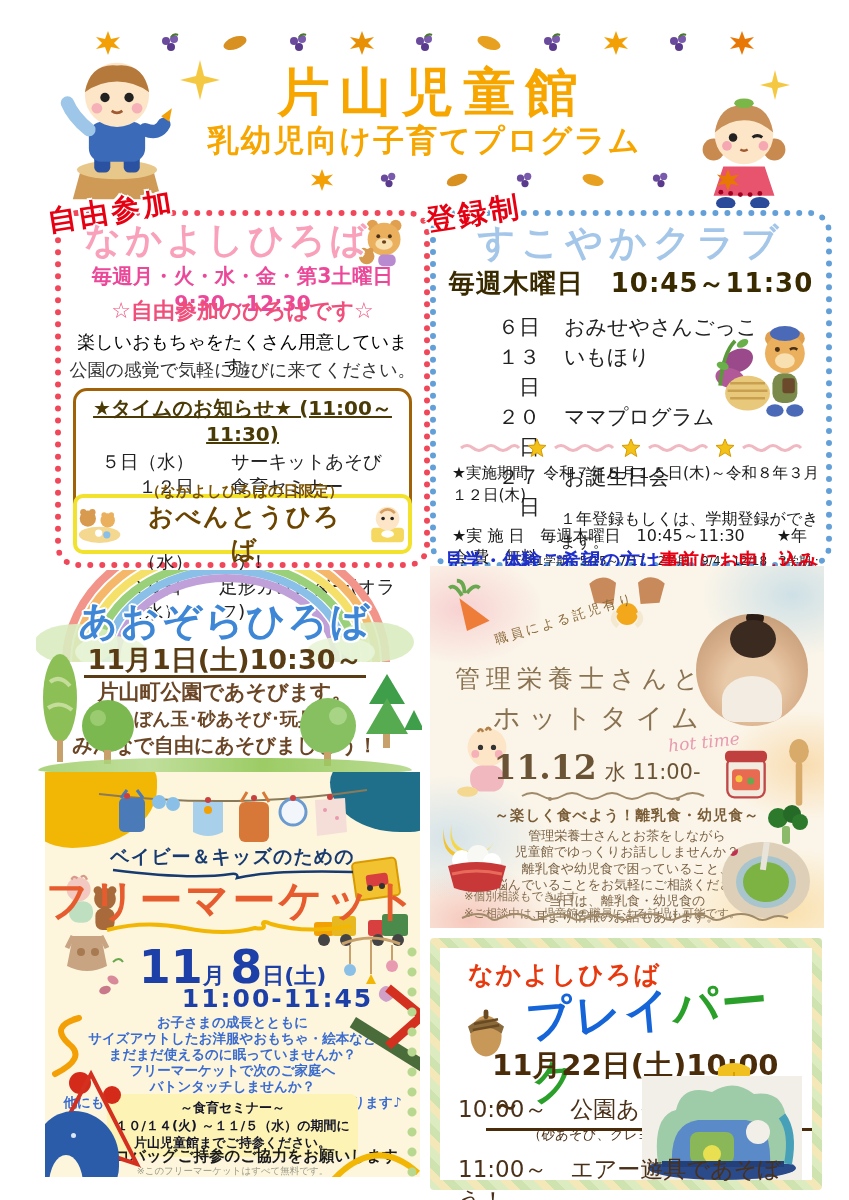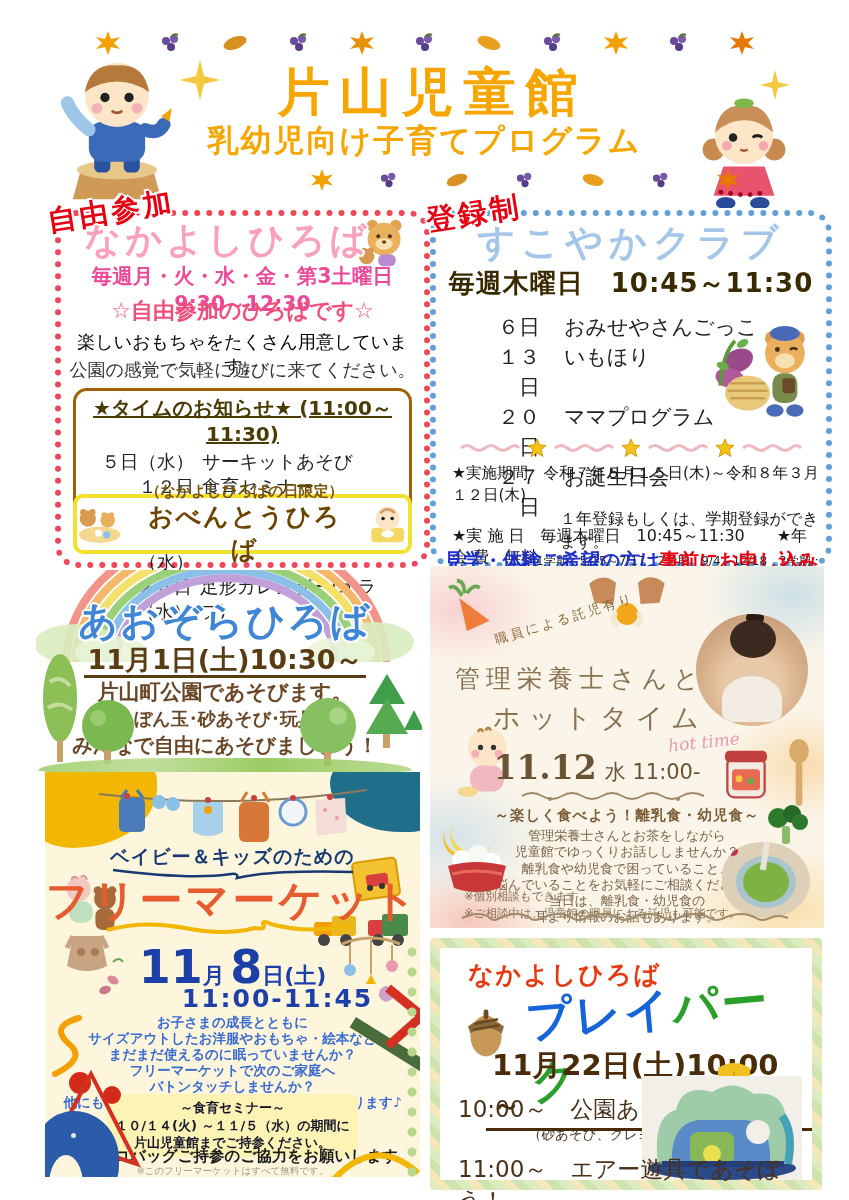--- a/index.html
+++ b/index.html
@@ -22,21 +22,21 @@
   .pink-title{position:absolute;left:0;right:30px;top:0;margin:0;color:#f9a0ba;font-size:36px;font-weight:900;letter-spacing:4px;text-align:center;}
   .blue-title{position:absolute;left:0;right:0;top:2px;margin:0;color:#a4c6e8;font-size:37px;font-weight:900;letter-spacing:6px;text-align:center;}
   .naka-sched{position:absolute;left:0;right:0;top:46px;color:#ec4899;font-size:20.5px;font-weight:700;text-align:center;}
   .naka-tag{position:absolute;left:0;right:0;top:80px;color:#ef4f7a;font-size:22px;font-weight:800;text-align:center;}
   .naka-desc1{position:absolute;left:0;right:0;top:114px;color:#000000;font-size:18px;text-align:center;}
   .naka-desc2{position:absolute;left:0;right:0;top:142px;color:#333;font-size:18px;text-align:center;}
   .timebox{position:absolute;left:12px;right:12px;top:172px;height:128px;border:3px solid #a16207;border-radius:14px;background:#fff;padding:4px 10px;}
   .timebox-title{color:#4a3a05;font-size:20px;font-weight:900;text-align:center;text-decoration:underline;margin-bottom:3px;}
   .ev-row{display:flex;font-size:18.5px;color:#222;line-height:25px;}
   .ev-date{width:108px;text-align:right;}
-  .ev-name{margin-left:8px;}
+  .ev-name{margin-left:37px;}
   .bentobox{position:absolute;left:12px;right:12px;top:278px;height:52px;border:4px solid #f2e22e;border-radius:10px;background:#fff;
     display:flex;align-items:center;justify-content:center;gap:14px;}
   .bento-note{color:#7a5200;font-size:15px;font-weight:800;text-align:center;line-height:1.2;}
   .bento-title{color:#6b4400;font-size:25px;font-weight:900;text-align:center;letter-spacing:2px;}
 
   .suko-sched{position:absolute;left:0;right:0;top:50px;color:#3a2a00;font-size:26px;font-weight:800;text-align:center;letter-spacing:1px;}
   .suko-events{position:absolute;left:48px;top:96px;}
   .suko-events .ev-row{font-size:21px;line-height:30px;color:#222;}
   .suko-events .ev-date{width:56px;}
   .suko-events .ev-name{margin-left:24px;}

